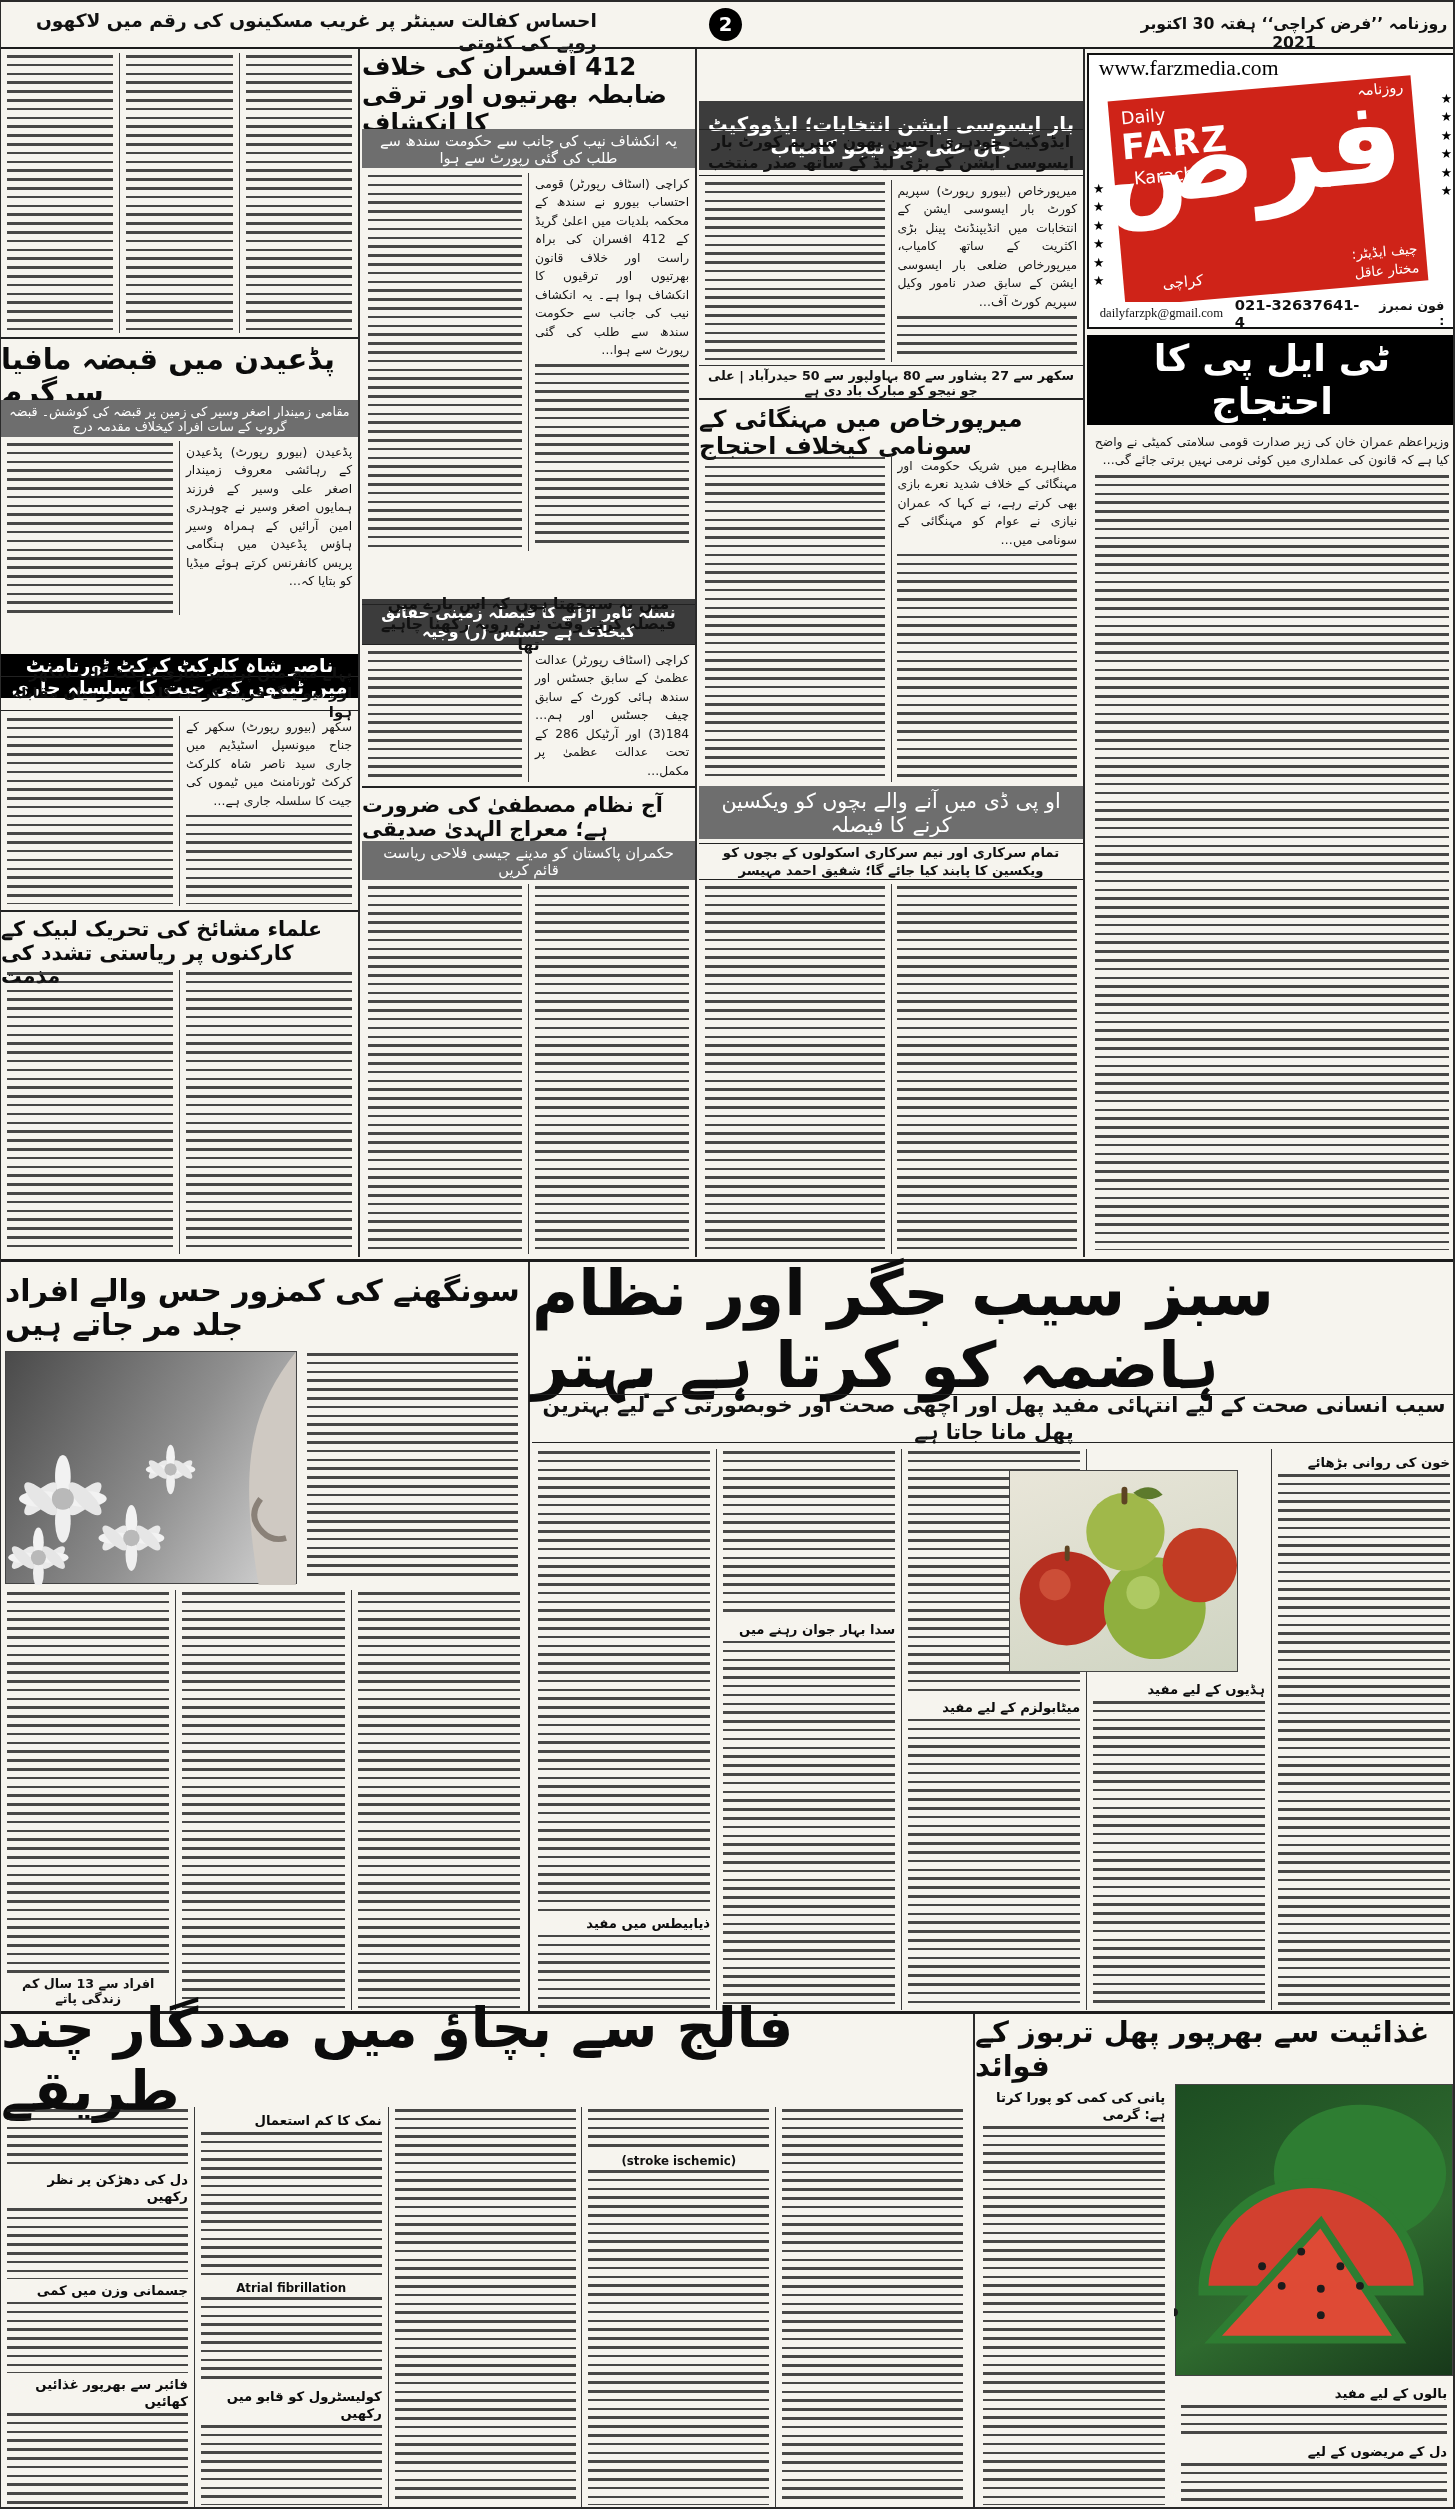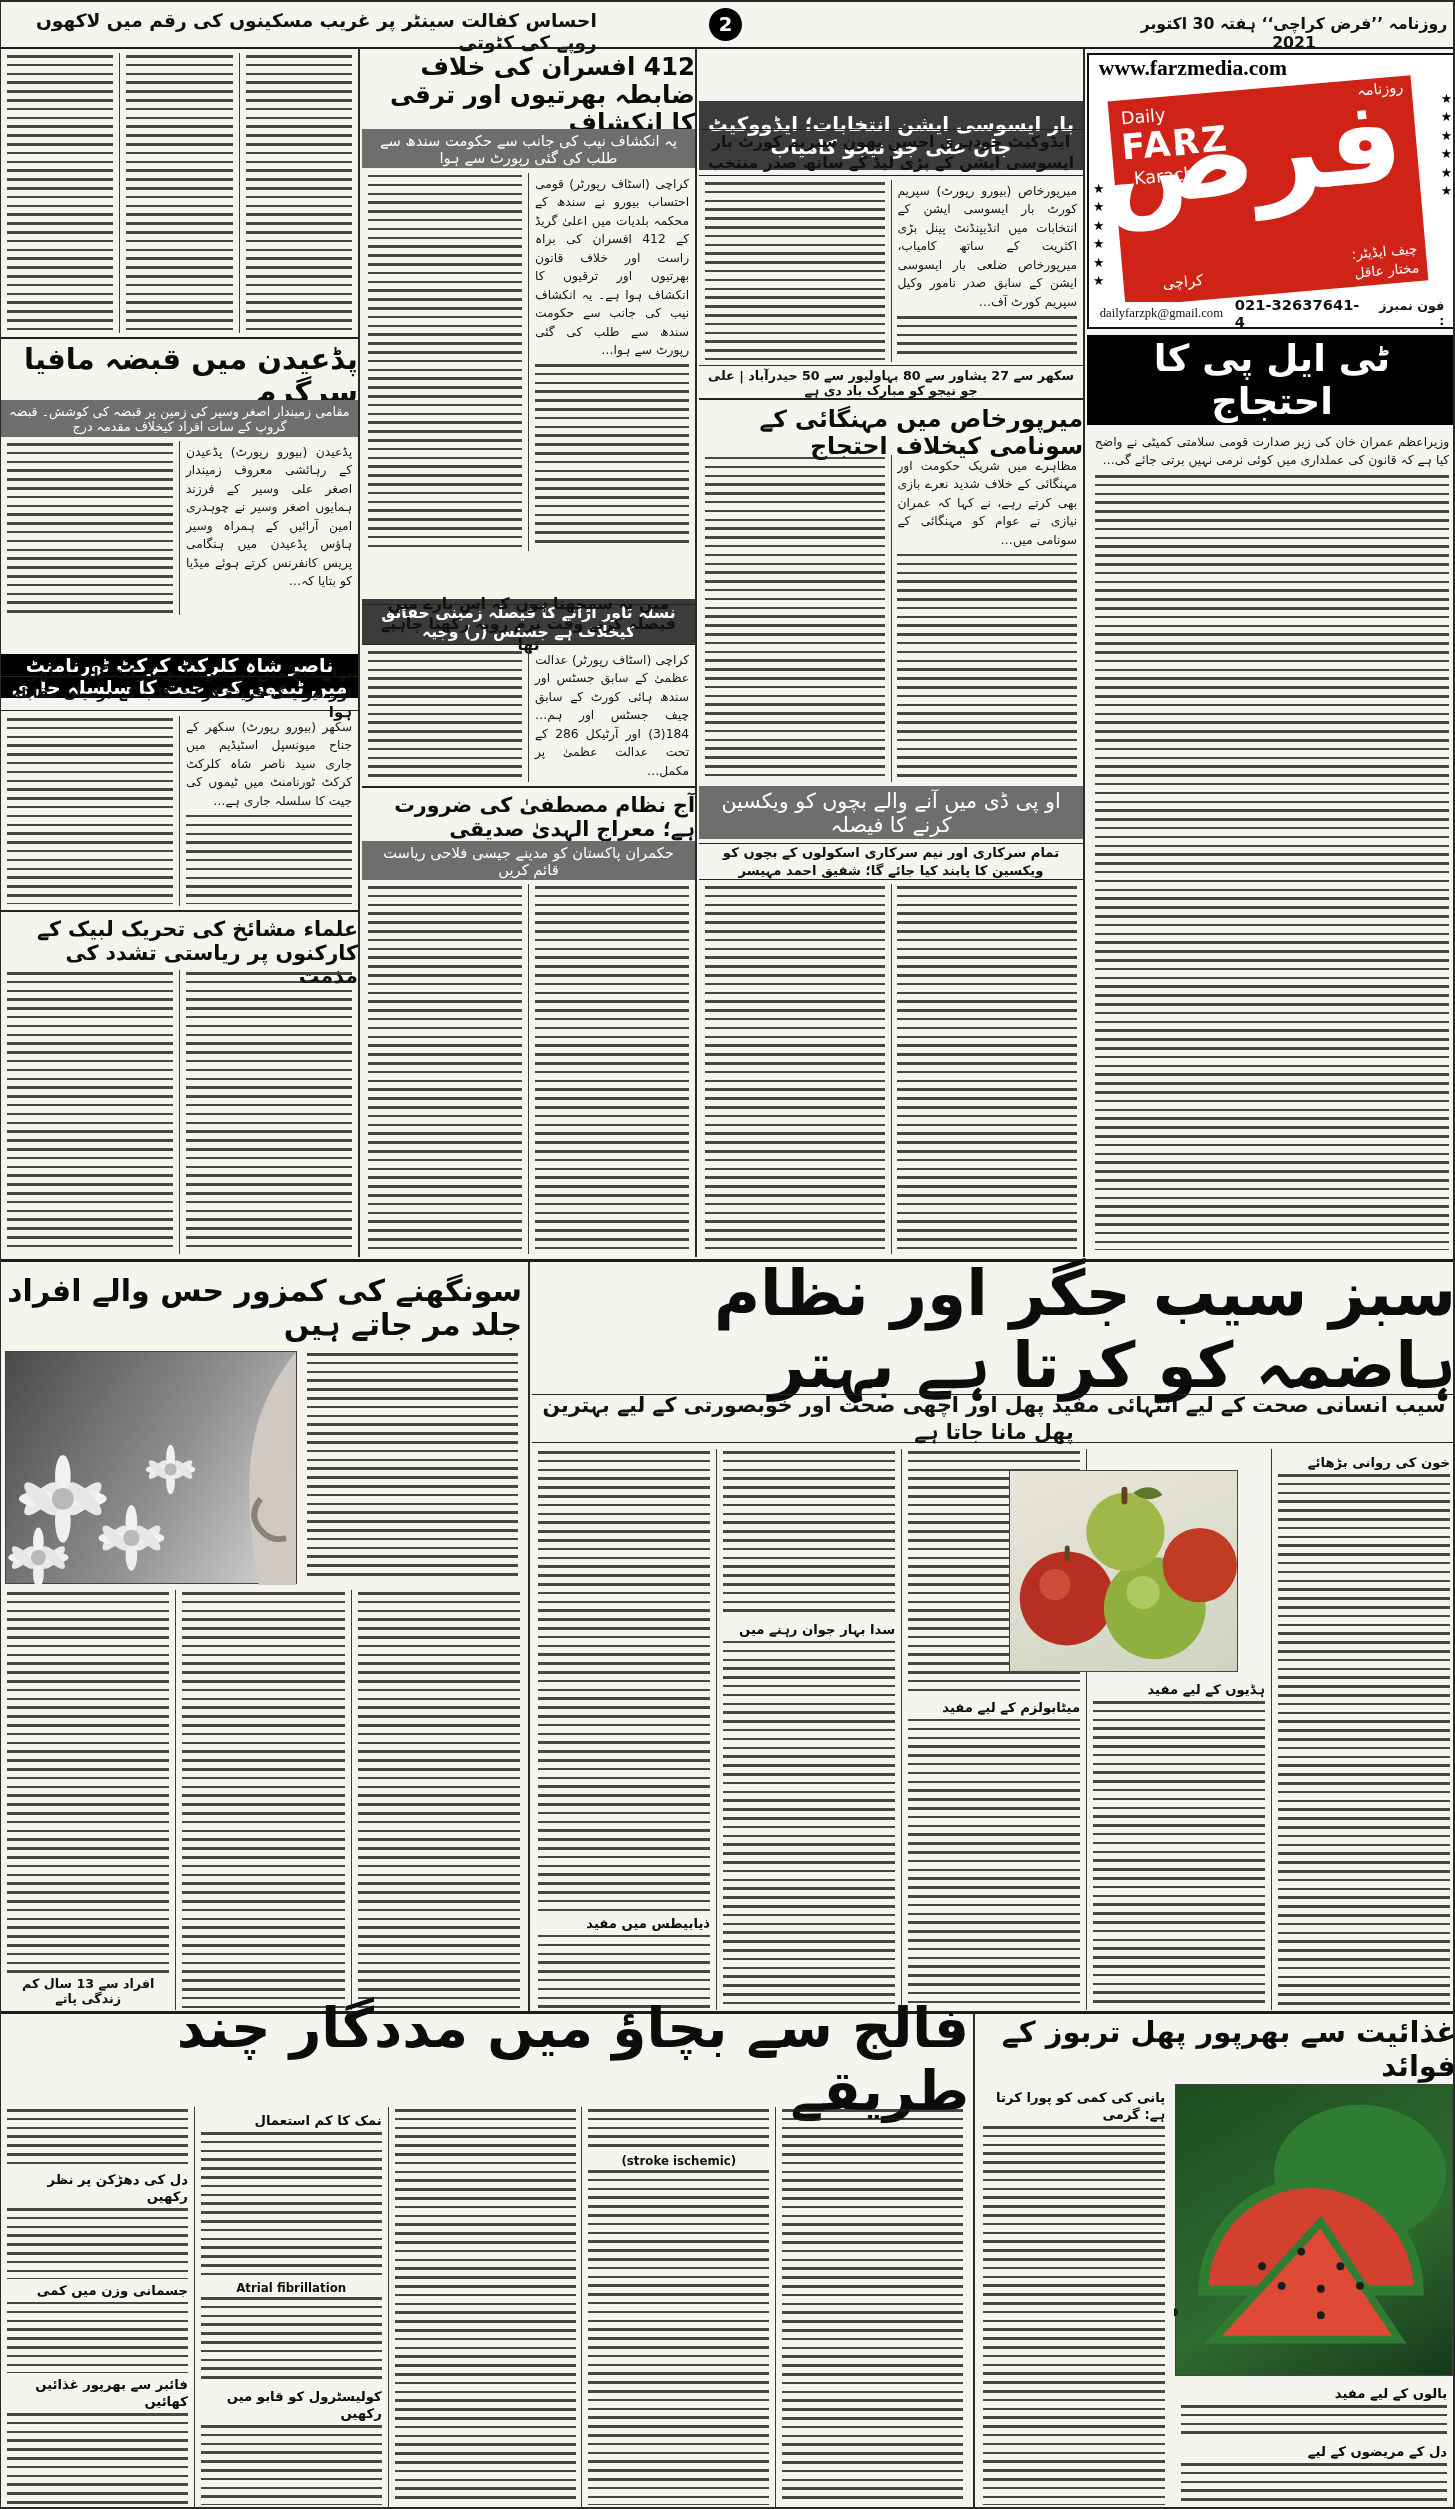--- a/index.html
+++ b/index.html
@@ -3,21 +3,21 @@
 <meta charset="utf-8">
 <style>
   html,body{margin:0;padding:0;background:#8d8d8d;}
   .page{position:relative;width:1456px;height:2509px;margin:0 auto;background:#f6f4ee;
         font-family:"DejaVu Sans","Liberation Sans",sans-serif;color:#111;
         border:2px solid #2a2a2a;box-sizing:border-box;overflow:hidden;direction:rtl;}
   .abs{position:absolute;box-sizing:border-box;}
   .rule-h{position:absolute;background:#1c1c1c;left:0;width:100%;}
   .rule-v{position:absolute;background:#2a2a2a;width:2px;}
   
-  .h-big{font-weight:bold;text-align:right;line-height:1.15;color:#0c0c0c;}
+  .h-big{font-weight:bold;text-align:left;line-height:1.15;color:#0c0c0c;}
   .band-dark{background:#3c3c3c;color:#fff;font-weight:bold;text-align:center;
              display:flex;align-items:center;justify-content:center;padding:2px 7.8px;margin-top:44px;}
   .band-black{background:#000;color:#fff;font-weight:bold;text-align:center;
              display:flex;align-items:center;justify-content:center;padding:2px 7.8px;}
   .band-gray{background:#6e6e6e;color:#fff;font-weight:normal;text-align:center;
              display:flex;align-items:center;justify-content:center;padding:2px 7.8px;}
   .subline{font-weight:bold;text-align:center;display:flex;align-items:center;justify-content:center;
            border-top:1px solid #222;border-bottom:1px solid #222;padding:2px 5.9px;line-height:1.3;}
   
   .sk{background-image:repeating-linear-gradient(180deg,rgba(28,28,28,.8) 0 2.5px,rgba(28,28,28,0) 2.5px 8.8px);}
@@ -25,21 +25,21 @@
   .cols{display:flex;flex-direction:row;}
   .col{flex:1 1 0;padding:2px 5.9px;display:flex;flex-direction:column;min-width:0;}
   .col:not(:last-child){border-left:1px solid #3a3a3a;}
   .lead{font-size:12.3px;line-height:1.5;text-align:justify;margin:0 0 4.9px 0;color:#161616;}
   .mh{font-weight:bold;font-size:13.2px;line-height:1.3;text-align:right;padding:2.9px 0;color:#0c0c0c;}
   .latin{direction:ltr;font-weight:bold;font-size:11.8px;text-align:center;padding:2px 0;}
   .statline{font-weight:bold;font-size:12.7px;text-align:center;padding:2px 0;}
   
   .masthead{border:2.9px solid #111;background:#fff;}
   .mh-site{position:absolute;left:9.8px;top:1px;direction:ltr;font-family:"Liberation Serif","DejaVu Serif",serif;
-           font-weight:bold;font-size:21.6px;color:#000;}
+           font-weight:normal;font-size:21.6px;color:#000;}
   .mh-red{position:absolute;left:27.4px;right:35px;top:33px;bottom:33px;transform:rotate(-5deg);}
   .mh-stars{position:absolute;white-space:pre-line;font-size:12.7px;line-height:1.45;color:#000;}
   .mh-bottom{position:absolute;left:2.9px;right:2.9px;bottom:2px;height:23.5px;background:#fff;
              display:flex;direction:ltr;justify-content:space-between;align-items:center;gap:11.8px;
              font-size:12.7px;padding:0 7.8px;}
   .photo{border:1px solid #444;}
   .badge{background:#000;color:#fff;border-radius:50%;display:flex;align-items:center;justify-content:center;
          font-weight:bold;font-size:19.6px;}
 </style>
 </head>

